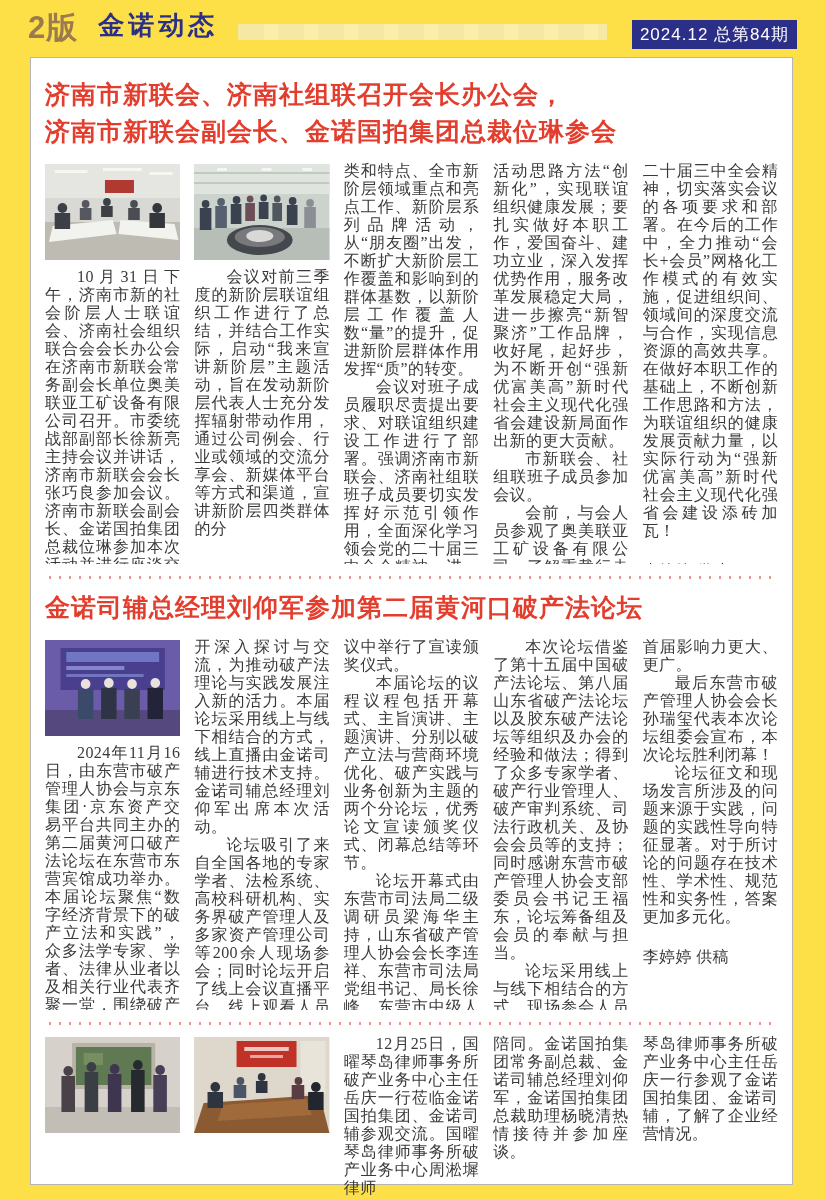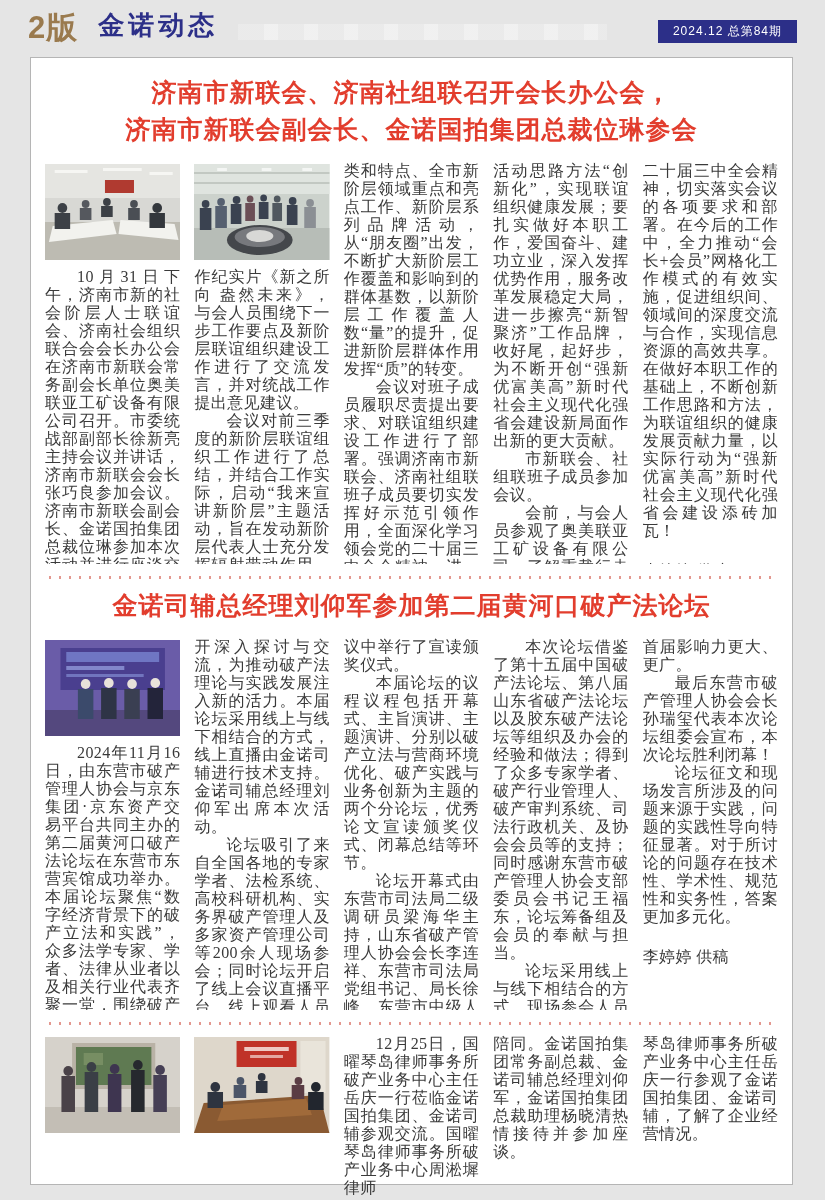--- a/index.html
+++ b/index.html
@@ -1,34 +1,34 @@
 <!DOCTYPE html>
 <html><head>
 <meta charset="utf-8">
 <style>
   html,body{margin:0;padding:0;background:#ffffff;}
-  .page{position:relative;width:825px;height:1200px;background:#e5e5e5;overflow:hidden;
+  .page{position:relative;width:825px;height:1200px;background:#fde047;overflow:hidden;
         font-family:"Liberation Serif","DejaVu Serif",serif;}
   
   .header{position:absolute;top:8px;left:28px;right:28px;height:46px;}
   .ghostband{position:absolute;left:210px;right:190px;top:16px;height:16px;opacity:.55;
         background:repeating-linear-gradient(90deg,#efefef 0 26px,#fafafa 26px 40px);}
   .edition{display:inline-block;font-family:"Liberation Sans","DejaVu Sans",sans-serif;
         font-weight:900;font-size:31px;color:#9a7a4e;letter-spacing:1px;line-height:40px;}
   .masthead{display:inline-block;font-family:"Liberation Sans","DejaVu Sans",sans-serif;
         font-weight:800;font-size:26px;color:#2c2f88;margin-left:20px;letter-spacing:4px;
         vertical-align:4px;}
   .issue-badge{position:absolute;right:0;top:12px;background:#2c2f88;color:#fff;
-        font-family:"Liberation Sans","DejaVu Sans",sans-serif;font-size:12px;
-        padding:3px 15px;letter-spacing:1px;}
+        font-family:"Liberation Sans","DejaVu Sans",sans-serif;font-size:17px;
+        padding:3px 8px;letter-spacing:1px;}
   
   .sheet{position:absolute;top:57px;left:30px;width:763px;height:1128px;background:#fff;
         border:1px solid #b5b5b5;box-sizing:border-box;padding:10px 14px 8px 14px;}
-  .headline{color:#e23d2d;font-family:Liberation Mono, monospace;
-        font-weight:800;text-align:center;font-size:25px;line-height:37px;
+  .headline{color:#e23d2d;font-family:Liberation Serif, serif;
+        font-weight:800;text-align:left;font-size:25px;line-height:37px;
         margin:8px 0 12px 0;letter-spacing:1px;}
   .cols{display:flex;gap:14px;}
   .col{flex:1 1 0;overflow:hidden;min-width:0;}
   .col p{margin:0;font-size:16px;line-height:18px;text-align:justify;color:#3a3a3a;
         letter-spacing:0.4px;}
   p.new{text-indent:2em;}
   p.cont{text-indent:0;}
   .photo{display:block;width:100%;height:96px;margin:2px 0 8px 0;}
   .byline{text-align:left;margin-top:22px !important;padding-right:4px;}
   .sep{height:3px;margin:12px 4px 10px 4px;
@@ -104,21 +104,20 @@
             <circle cx="86" cy="35" r="3.5" fill="#50585f"></circle>
               <rect x="81" y="39" width="10" height="18" fill="#50585f"></rect>
             <circle cx="102" cy="37" r="4" fill="#3a4250"></circle>
               <rect x="96" y="41" width="11" height="20" fill="#3a4250"></rect>
             <circle cx="120" cy="39" r="4" fill="#8b8f94"></circle>
               <rect x="114" y="43" width="12" height="21" fill="#8b8f94"></rect>
             <ellipse cx="68" cy="76" rx="34" ry="15" fill="#44474b"></ellipse>
             <ellipse cx="68" cy="73" rx="26" ry="10" fill="#77797d"></ellipse>
             <ellipse cx="68" cy="72" rx="14" ry="6" fill="#d8d8d6"></ellipse>
           </svg>
-          <p class="cont">作纪实片《新之所向 盎然未来》，与会人员围绕下一步工作要点及新阶层联谊组织建设工作进行了交流发言，并对统战工作提出意见建议。</p>
           <p class="new">会议对前三季度的新阶层联谊组织工作进行了总结，并结合工作实际，启动“我来宣讲新阶层”主题活动，旨在发动新阶层代表人士充分发挥辐射带动作用，通过公司例会、行业或领域的交流分享会、新媒体平台等方式和渠道，宣讲新阶层四类群体的分</p>
         </div>
 
         <div class="col">
           <p class="cont">类和特点、全市新阶层领域重点和亮点工作、新阶层系列品牌活动，从“朋友圈”出发，不断扩大新阶层工作覆盖和影响到的群体基数，以新阶层工作覆盖人数“量”的提升，促进新阶层群体作用发挥“质”的转变。</p>
           <p class="new">会议对班子成员履职尽责提出要求、对联谊组织建设工作进行了部署。强调济南市新联会、济南社组联班子成员要切实发挥好示范引领作用，全面深化学习领会党的二十届三中全会精神，进一步增进共识、汇聚合力；要全力落实好“会长+会员”网格化工作模式，加强组织间、领域间互联互通和信息资源共享，不断推动</p>
         </div>
 
         <div class="col">
           <p class="cont">活动思路方法“创新化”，实现联谊组织健康发展；要扎实做好本职工作，爱国奋斗、建功立业，深入发挥优势作用，服务改革发展稳定大局，进一步擦亮“新智聚济”工作品牌，收好尾，起好步，为不断开创“强新优富美高”新时代社会主义现代化强省会建设新局面作出新的更大贡献。</p>

